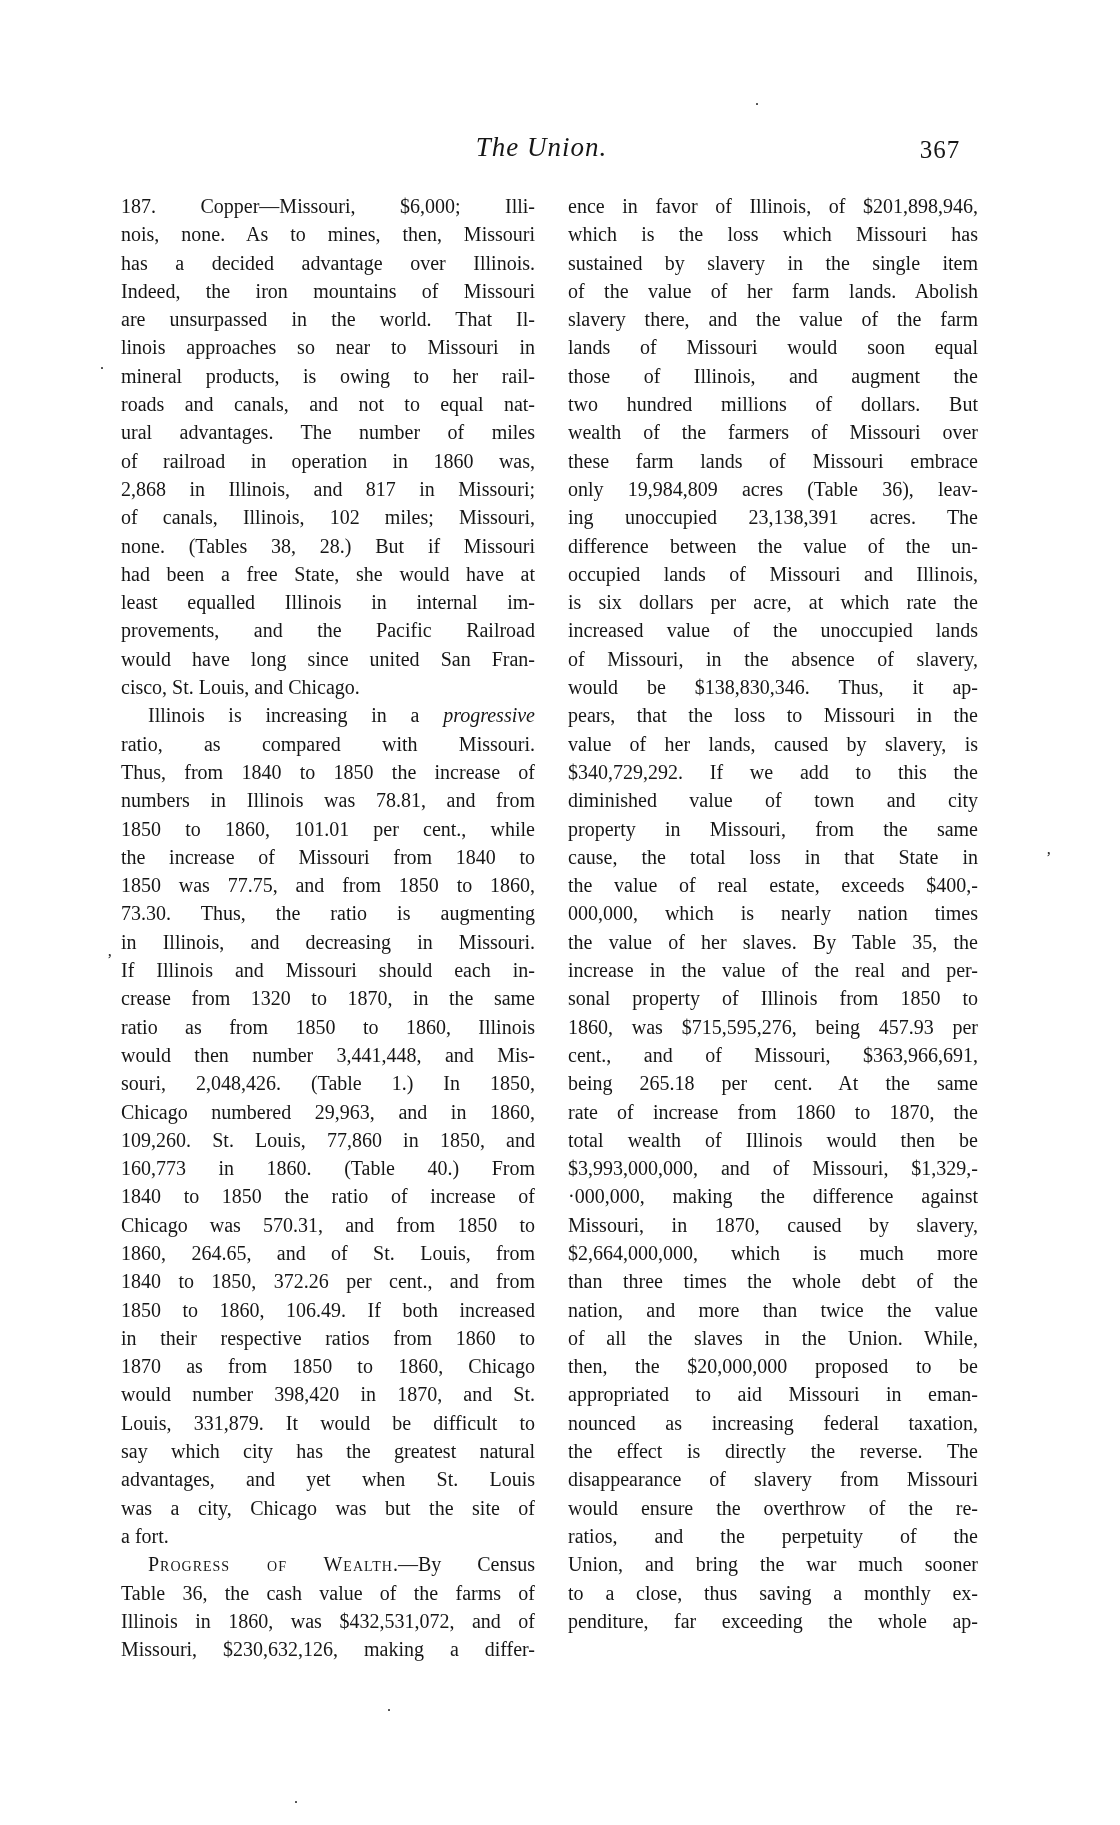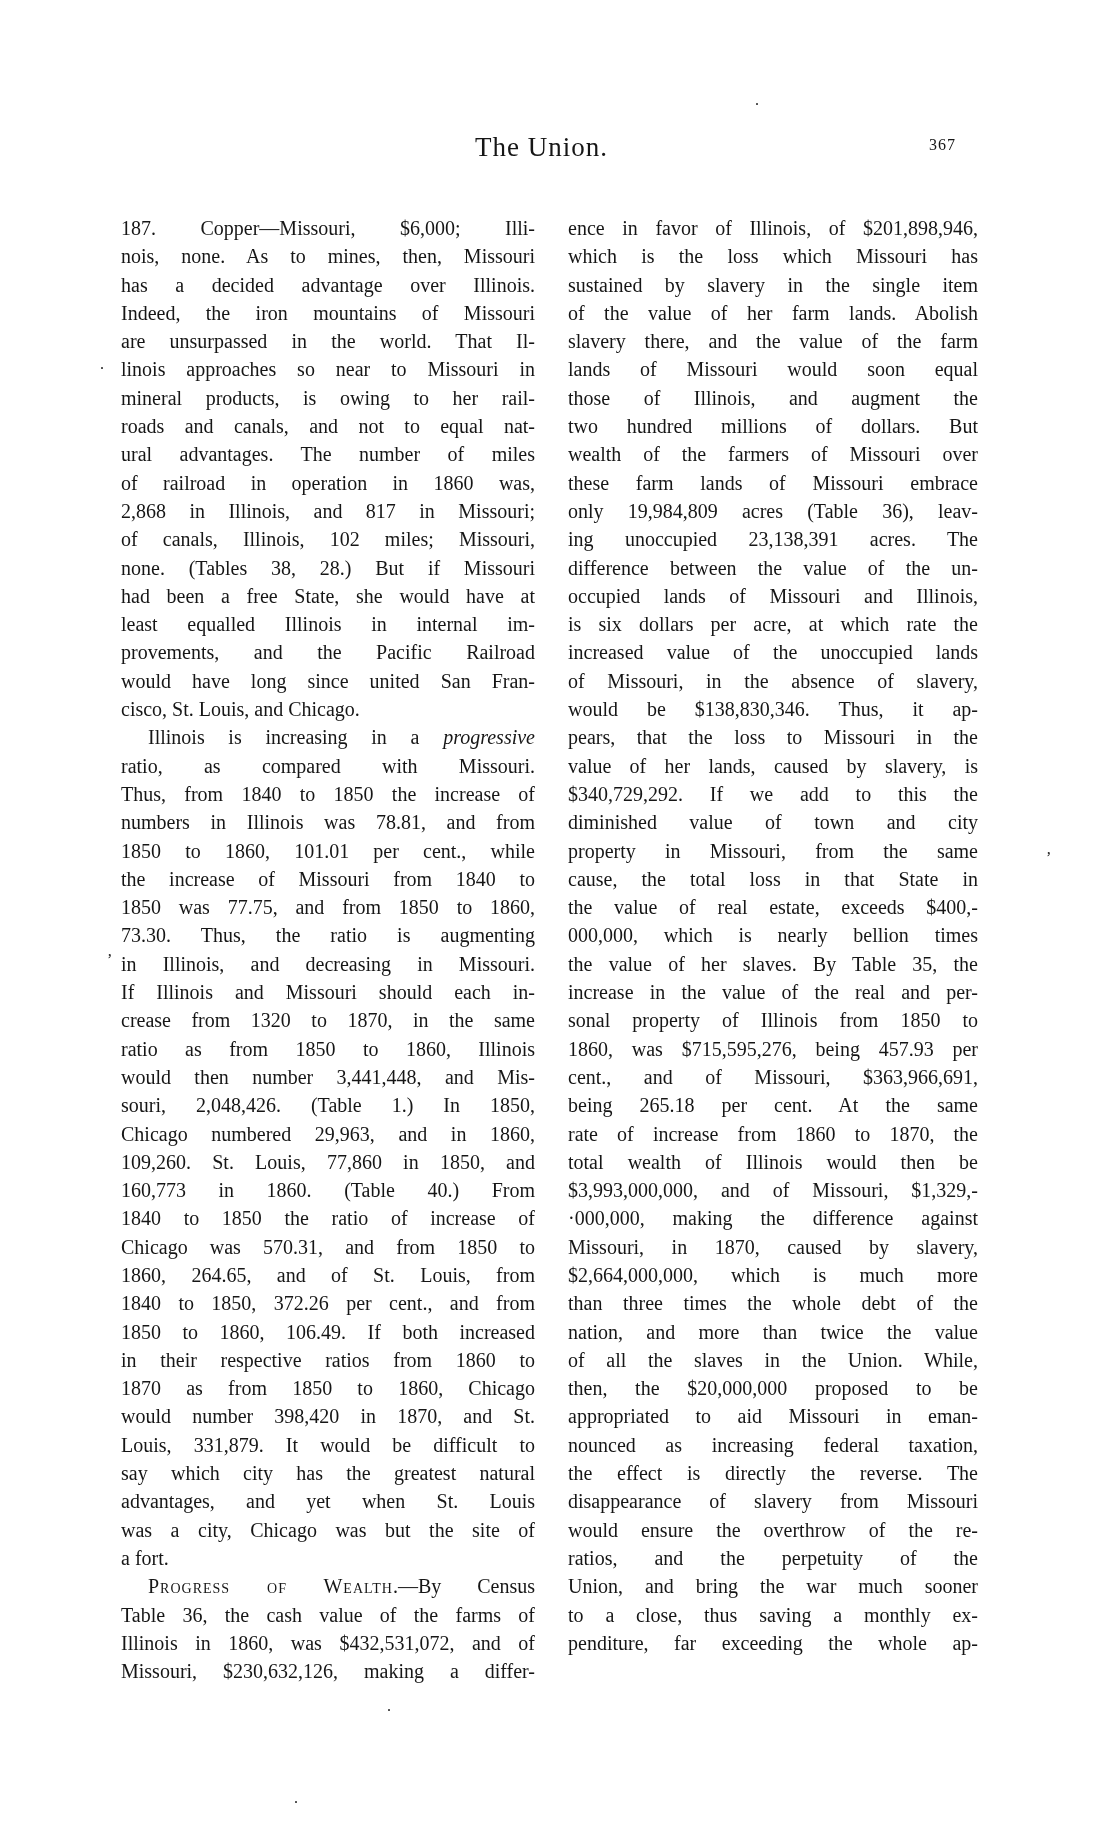--- a/index.html
+++ b/index.html
@@ -6,30 +6,29 @@
   #page{
     position:relative;
     width:1120px;height:1825px;
     background:#ffffff;
     font-family:"Liberation Serif","DejaVu Serif",serif;
     color:#161616;
     overflow:hidden;
   }
   .running-title{
     position:absolute;top:132px;left:121px;width:841px;
-    text-align:center;font-size:27px;letter-spacing:1px;
+    text-align:center;font-style:italic;font-size:27px;letter-spacing:1px;
   }
   .page-num{
-    position:absolute;top:136px;left:876px;width:80px;
-    text-align:right;font-size:16px;letter-spacing:1px;
+    position:absolute;top:136px;left:900px;width:80px;
+    text-align:center;font-size:25px;letter-spacing:1px;
   }
   .col{
     position:absolute;top:192px;
     font-size:20px;
-    margin-top:22px;
   }
   #col-left{left:121px;width:414px;}
   #col-right{left:568px;width:410px;}
   .tline{
     height:28.3px;line-height:28.3px;
     text-align:justify;text-align-last:justify;text-justify:inter-word;
     white-space:nowrap;
   }
   .tline.endline{text-align-last:left;}
   .tline.indent{text-indent:27px;}
@@ -122,21 +121,21 @@
       <div class="tline">increased value of the unoccupied lands</div>
       <div class="tline">of Missouri, in the absence of slavery,</div>
       <div class="tline">would be $138,830,346.  Thus, it ap-</div>
       <div class="tline">pears, that the loss to Missouri in the</div>
       <div class="tline">value of her lands, caused by slavery, is</div>
       <div class="tline">$340,729,292.  If we add to this the</div>
       <div class="tline">diminished value of town and city</div>
       <div class="tline">property in Missouri, from the same</div>
       <div class="tline">cause, the total loss in that State in</div>
       <div class="tline">the value of real estate, exceeds $400,-</div>
-      <div class="tline">000,000, which is nearly bellion times</div>
+      <div class="tline">000,000, which is nearly nation times</div>
       <div class="tline">the value of her slaves. By Table 35, the</div>
       <div class="tline">increase in the value of the real and per-</div>
       <div class="tline">sonal property of Illinois from 1850 to</div>
       <div class="tline">1860, was $715,595,276, being 457.93 per</div>
       <div class="tline">cent., and of Missouri, $363,966,691,</div>
       <div class="tline">being 265.18 per cent.  At the same</div>
       <div class="tline">rate of increase from 1860 to 1870, the</div>
       <div class="tline">total wealth of Illinois would then be</div>
       <div class="tline">$3,993,000,000, and of Missouri, $1,329,-</div>
       <div class="tline">·000,000, making the difference against</div>

